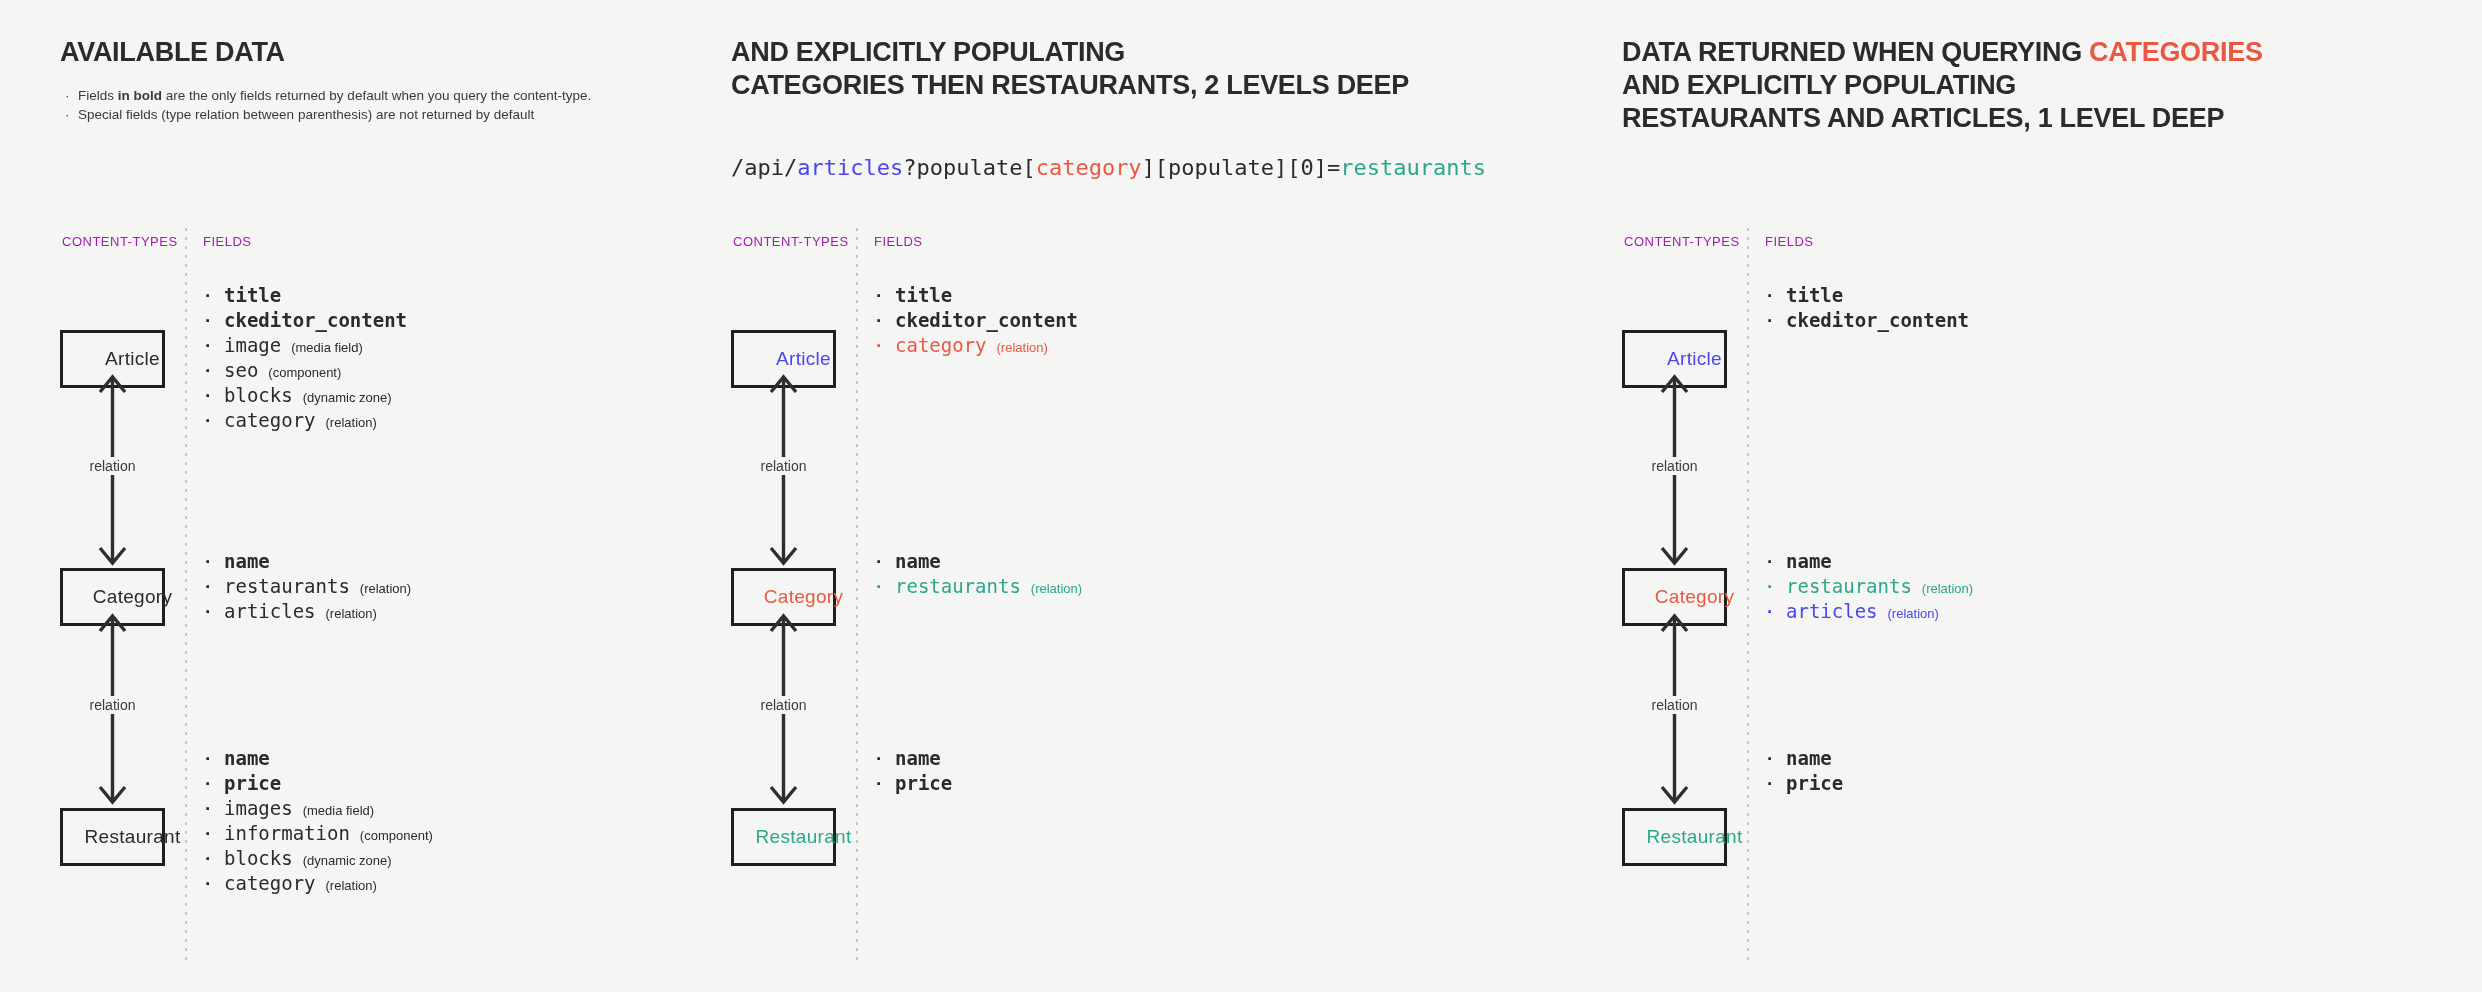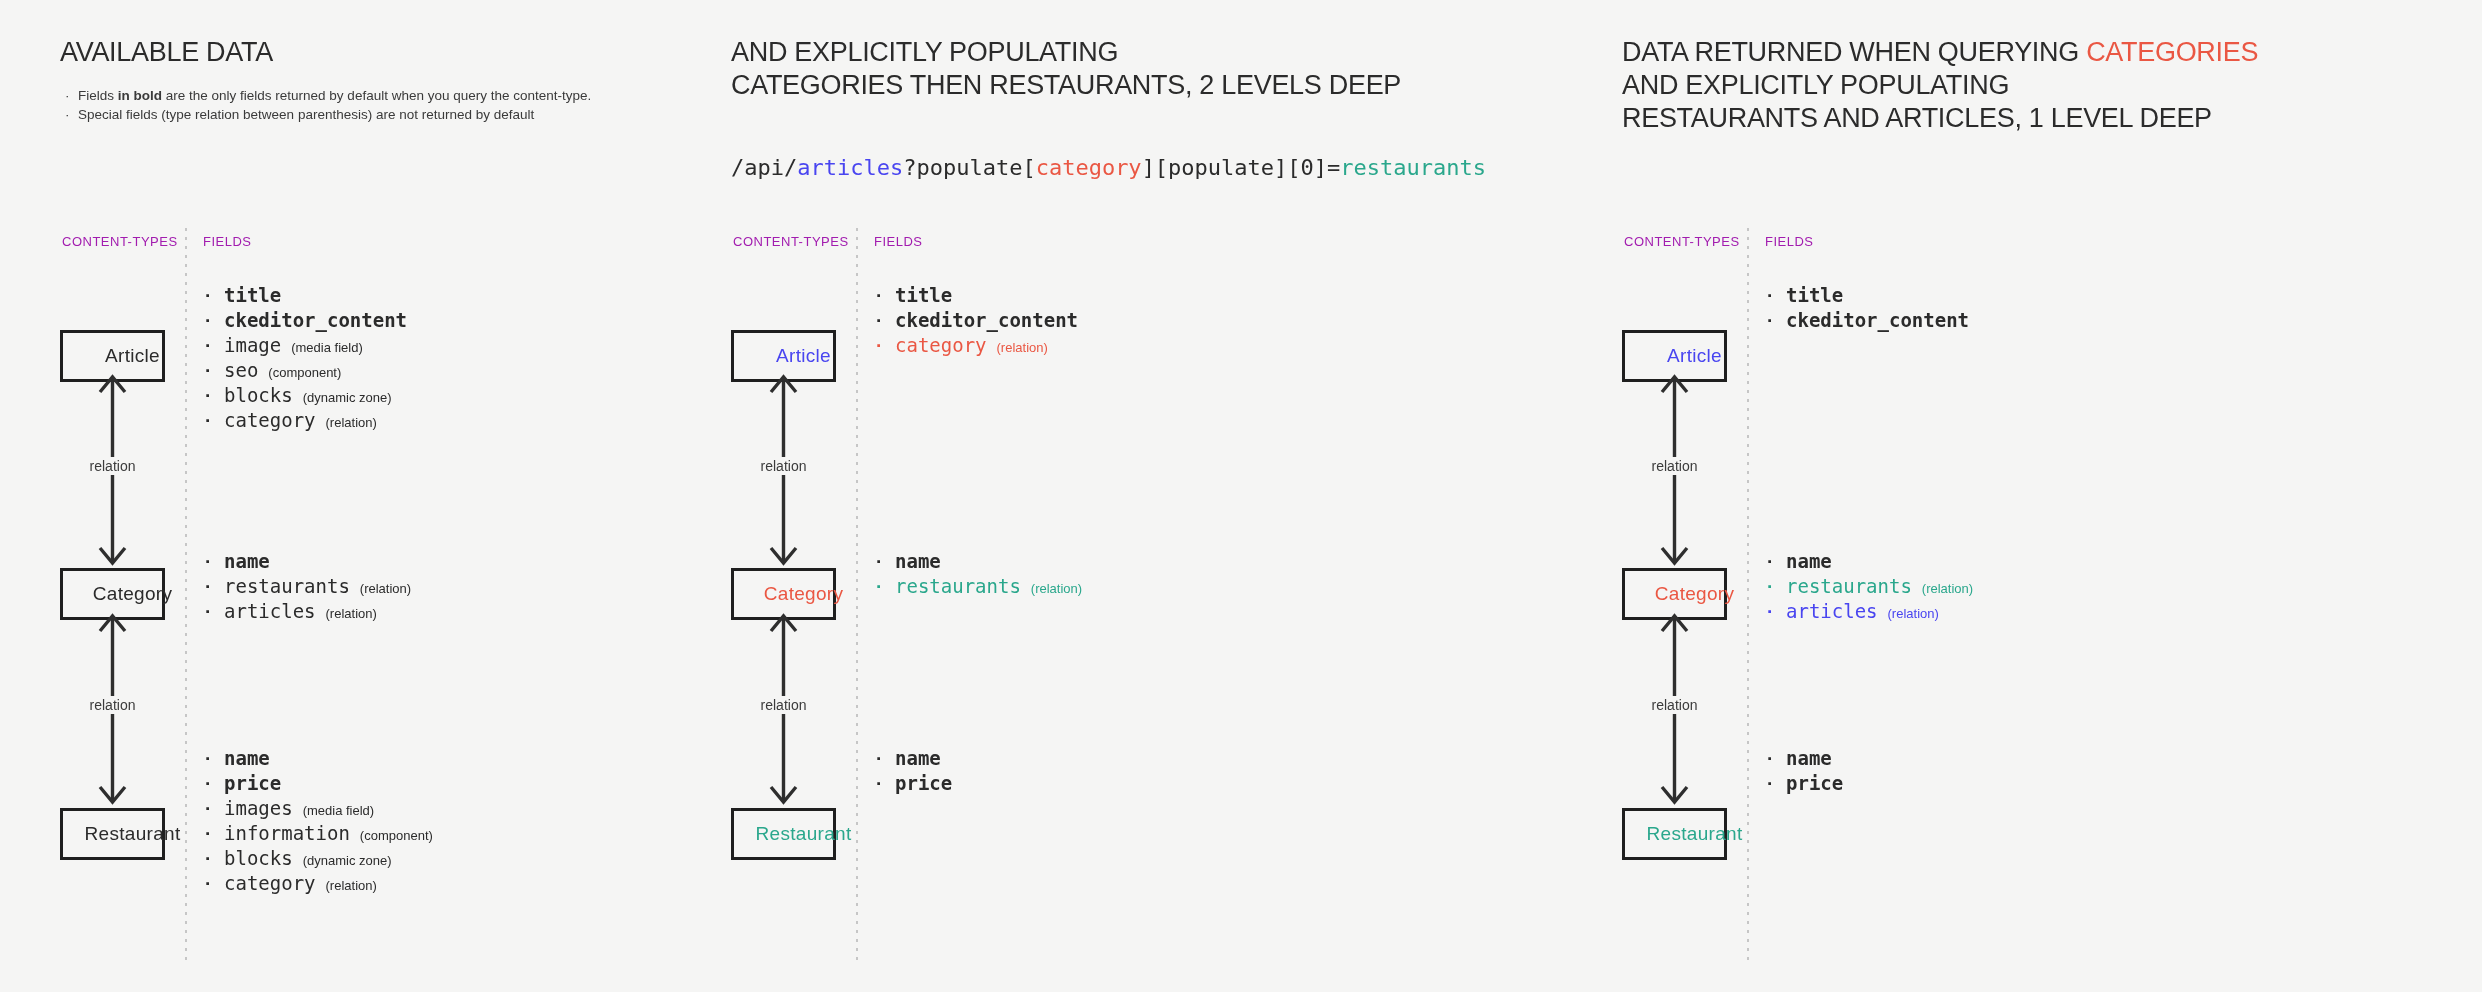--- a/index.html
+++ b/index.html
@@ -24,21 +24,21 @@
   .page{position:relative;width:2482px;height:992px;background:var(--background)}
 
   .group{position:absolute;top:0;height:992px}
   #g1{left:60px;width:650px}
   #g2{left:731px;width:870px}
   #g3{left:1622px;width:860px}
 
   
   .sec-title{
     position:absolute;left:0;top:36px;
-    font-size:27px;line-height:33px;font-weight:400;
+    font-size:27px;line-height:33px;font-weight:700;
     letter-spacing:-0.3px;color:var(--dark);white-space:nowrap;
   }
   .notes{position:absolute;left:5px;top:86px;font-size:13.5px;line-height:19px;color:#3a3a3a}
   .note{display:flex}
   .nb{width:13px;flex:none}
   .nt{white-space:nowrap}
   .nt b{font-weight:700}
   .code{
     position:absolute;left:0;top:154px;
     font-family:"DejaVu Sans Mono", monospace;
@@ -49,21 +49,21 @@
   .col-label{position:absolute;top:234px;font-size:13px;letter-spacing:0.5px;color:#a21caf;white-space:nowrap}
   .ct-label{left:2px}
   .f-label{left:143px}
   .divider{
     position:absolute;left:125px;top:228px;width:2px;height:734px;
     background-image:repeating-linear-gradient(to bottom,var(--divider) 0 3px,transparent 3px 9px);
   }
 
   
   .ct-box{
-    position:absolute;left:0;width:105px;height:52px;
+    position:absolute;left:0;width:105px;height:58px;
     border:3px solid var(--box_border);background:var(--background);
     display:flex;align-items:center;justify-content:center;
     font-size:19px;letter-spacing:0.3px;white-space:nowrap;padding-left:40px;
   }
   .ent-a{top:330px}
   .ent-b{top:568px}
   .ent-c{top:808px}
 
   
   .connector{position:absolute;left:36px;width:33px;height:194px}

